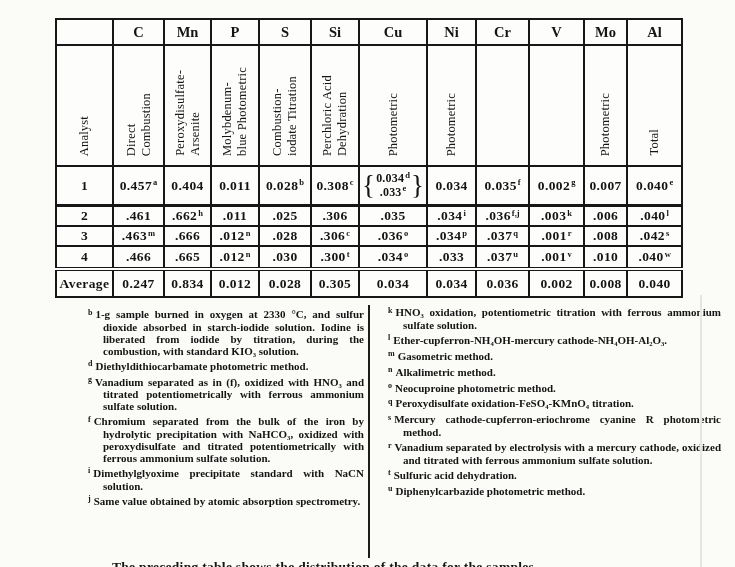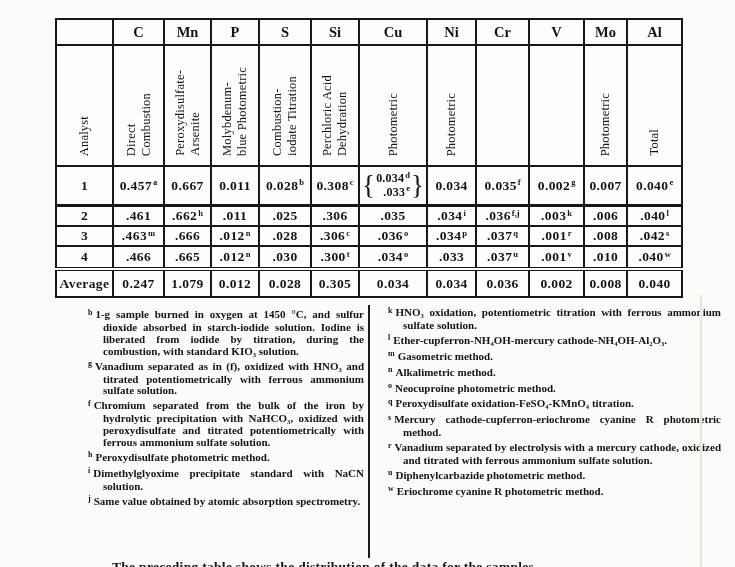--- a/index.html
+++ b/index.html
@@ -65,21 +65,21 @@
   
   .brace-cell{
     display:flex;align-items:center;justify-content:center;
     font-size:12px;letter-spacing:.2px;line-height:1.1;
   }
   .brace{
     font-size:27px;font-weight:400;
     transform:scaleY(1.05);
     padding:0 1px;
   }
-  .brace-stack{display:flex;flex-direction:column;text-align:right;}
+  .brace-stack{display:flex;flex-direction:column;text-align:center;}
   
   .fncol{
     position:absolute;
     font-weight:700;
     font-size:11px;
     line-height:11.9px;
     text-align:justify;
   }
   #fn-left{left:88px;top:309px;width:276px;}
   #fn-right{left:388px;top:307px;width:333px;}
@@ -165,21 +165,21 @@
         <td><span class="vlabel">Photometric</span></td>
         <td><span class="vlabel">Photometric</span></td>
         <td></td>
         <td></td>
         <td><span class="vlabel">Photometric</span></td>
         <td><span class="vlabel">Total</span></td>
       </tr>
       <tr class="data-row r1">
         <td class="row-label">1</td>
         <td>0.457<span class="s">a</span></td>
-        <td>0.667</td>
+        <td>0.404</td>
         <td>0.011</td>
         <td>0.028<span class="s">b</span></td>
         <td>0.308<span class="s">c</span></td>
         <td>
           <div class="brace-cell">
             <span class="brace">{</span>
             <span class="brace-stack">
               <span>0.034<span class="s">d</span></span>
               <span>.033<span class="s">e</span></span>
             </span>
@@ -230,50 +230,50 @@
         <td>.034<span class="s">o</span></td>
         <td>.033</td>
         <td>.037<span class="s">u</span></td>
         <td>.001<span class="s">v</span></td>
         <td>.010</td>
         <td>.040<span class="s">w</span></td>
       </tr>
       <tr class="data-row avg">
         <td class="row-label">Average</td>
         <td>0.247</td>
-        <td>1.079</td>
+        <td>0.834</td>
         <td>0.012</td>
         <td>0.028</td>
         <td>0.305</td>
         <td>0.034</td>
         <td>0.034</td>
         <td>0.036</td>
         <td>0.002</td>
         <td>0.008</td>
         <td>0.040</td>
       </tr>
     </tbody>
 </table>
 
 <div class="fncol" id="fn-left">
-    <div class="fn"><span class="fk">b</span><span>1-g sample burned in oxygen at 1450 °C, and sulfur dioxide absorbed in starch-iodide solution. Iodine is liberated from iodide by titration, during the combustion, with standard KIO₃ solution.</span></div>
+    <div class="fn"><span class="fk">b</span><span>1-g sample burned in oxygen at 2330 °C, and sulfur dioxide absorbed in starch-iodide solution. Iodine is liberated from iodide by titration, during the combustion, with standard KIO₃ solution.</span></div>
+    <div class="fn"><span class="fk">d</span><span>Diethyldithiocarbamate photometric method.</span></div>
     <div class="fn"><span class="fk">g</span><span>Vanadium separated as in (f), oxidized with HNO₃ and titrated potentiometrically with ferrous ammonium sulfate solution.</span></div>
     <div class="fn"><span class="fk">f</span><span>Chromium separated from the bulk of the iron by hydrolytic precipitation with NaHCO₃, oxidized with peroxydisulfate and titrated potentiometrically with ferrous ammonium sulfate solution.</span></div>
-    <div class="fn"><span class="fk">h</span><span>Peroxydisulfate photometric method.</span></div>
     <div class="fn"><span class="fk">i</span><span>Dimethylglyoxime precipitate standard with NaCN solution.</span></div>
     <div class="fn"><span class="fk">j</span><span>Same value obtained by atomic absorption spectrometry.</span></div>
   </div>
 <div class="col-divider"></div>
 <div class="fncol" id="fn-right">
     <div class="fn"><span class="fk">k</span><span>HNO₃ oxidation, potentiometric titration with ferrous ammonium sulfate solution.</span></div>
     <div class="fn"><span class="fk">l</span><span>Ether-cupferron-NH₄OH-mercury cathode-NH₄OH-Al₂O₃.</span></div>
     <div class="fn"><span class="fk">m</span><span>Gasometric method.</span></div>
     <div class="fn"><span class="fk">n</span><span>Alkalimetric method.</span></div>
     <div class="fn"><span class="fk">o</span><span>Neocuproine photometric method.</span></div>
     <div class="fn"><span class="fk">q</span><span>Peroxydisulfate oxidation-FeSO₄-KMnO₄ titration.</span></div>
     <div class="fn"><span class="fk">s</span><span>Mercury cathode-cupferron-eriochrome cyanine R photometric method.</span></div>
     <div class="fn"><span class="fk">r</span><span>Vanadium separated by electrolysis with a mercury cathode, oxidized and titrated with ferrous ammonium sulfate solution.</span></div>
+    <div class="fn"><span class="fk">t</span><span>Sulfuric acid dehydration.</span></div>
     <div class="fn"><span class="fk">u</span><span>Diphenylcarbazide photometric method.</span></div>
-    <div class="fn"><span class="fk">w</span><span>Eriochrome cyanine R photometric method.</span></div>
   </div>
 <div class="page-edge"></div>
 
 <div class="clipped-caption">The preceding table shows the distribution of the data for the samples</div>
 
 </body></html>

